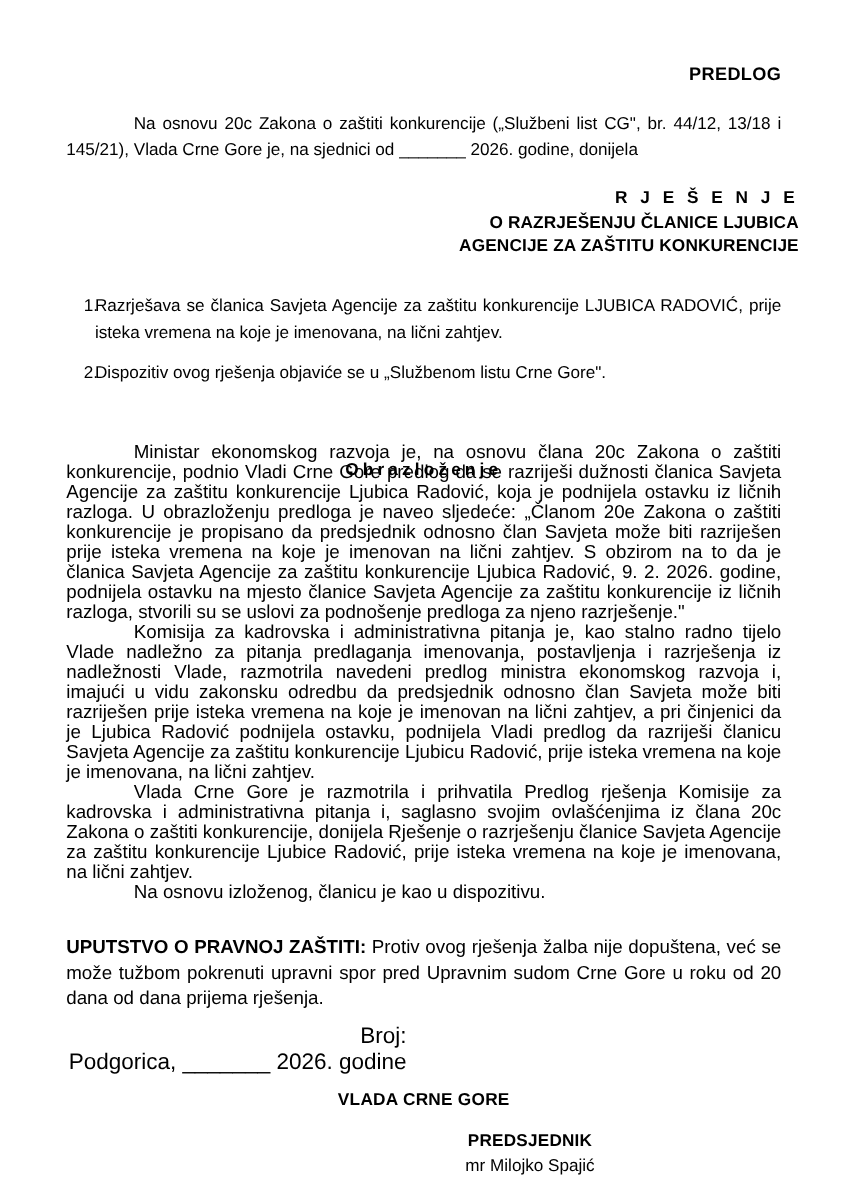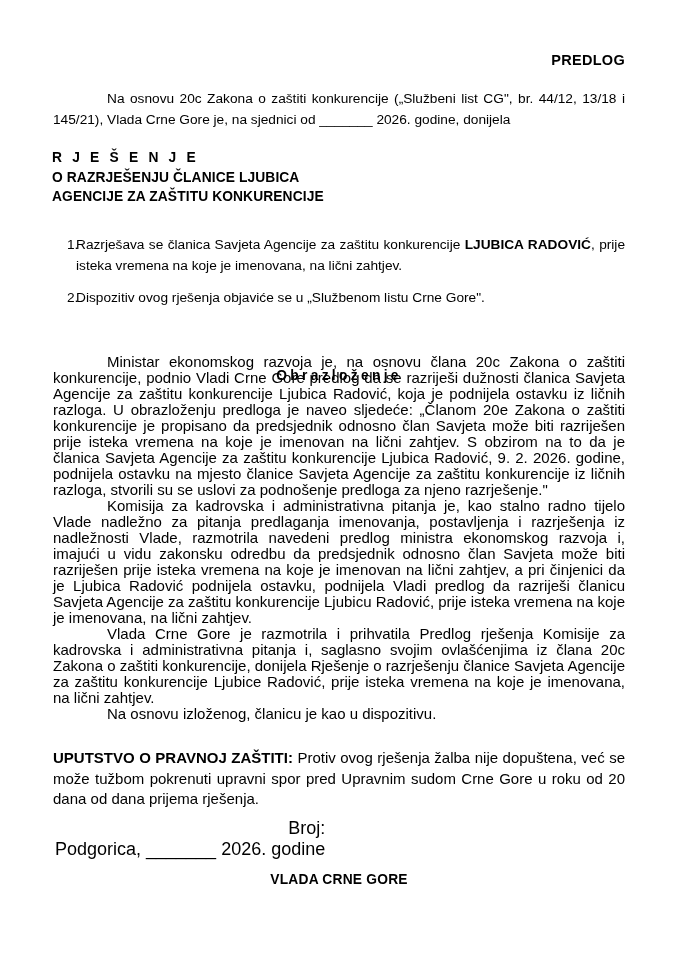--- a/index.html
+++ b/index.html
@@ -44,23 +44,23 @@
     line-height: 21px;
     text-align: justify;
     text-indent: 54px;
     text-justify: inter-word;
   }
 
   
   .title-block {
     position: absolute;
     top: 148px;
-    left: 52px;
-    width: 572px;
-    text-align: left;
+    left: 67px;
+    width: 572px;
+    text-align: right;
     font-weight: bold;
     font-size: 13.8px;
     line-height: 19.5px;
   }
   .title-line-1 { letter-spacing: 3.2px; }
   .title-line-2, .title-line-3 { letter-spacing: 0.1px; }
 
   
   .items {
     position: absolute;
@@ -80,21 +80,21 @@
     flex: 0 0 23px;
     text-align: left;
     padding-left: 14px;
     box-sizing: border-box;
   }
   .item-text {
     flex: 1 1 auto;
     text-align: justify;
     text-justify: inter-word;
   }
-  .item-text b { font-weight: bold; }
+  .item-text b { font-weight: normal; }
 
   
   .reason-heading {
     position: absolute;
     top: 320px;
     left: 53px;
     width: 572px;
     text-align: center;
     font-weight: bold;
     font-size: 13.8px;
@@ -208,14 +208,18 @@
     <b>UPUTSTVO O PRAVNOJ ZAŠTITI:</b><span> Protiv ovog rješenja žalba nije dopuštena, već se može tužbom pokrenuti upravni spor pred Upravnim sudom Crne Gore u roku od 20 dana od dana prijema rješenja.</span>
   </div>
 
   <div class="ref-block">
     <div>Broj:</div>
     <div>Podgorica, _______ 2026. godine</div>
   </div>
 
   <div class="gov-name">VLADA CRNE GORE</div>
 
+  <div class="sign-block">
+    <div class="sign-title">PREDSJEDNIK</div>
+    <div class="sign-person">mr Milojko Spajić</div>
+  </div>
 
 </div>
 
 </body></html>

